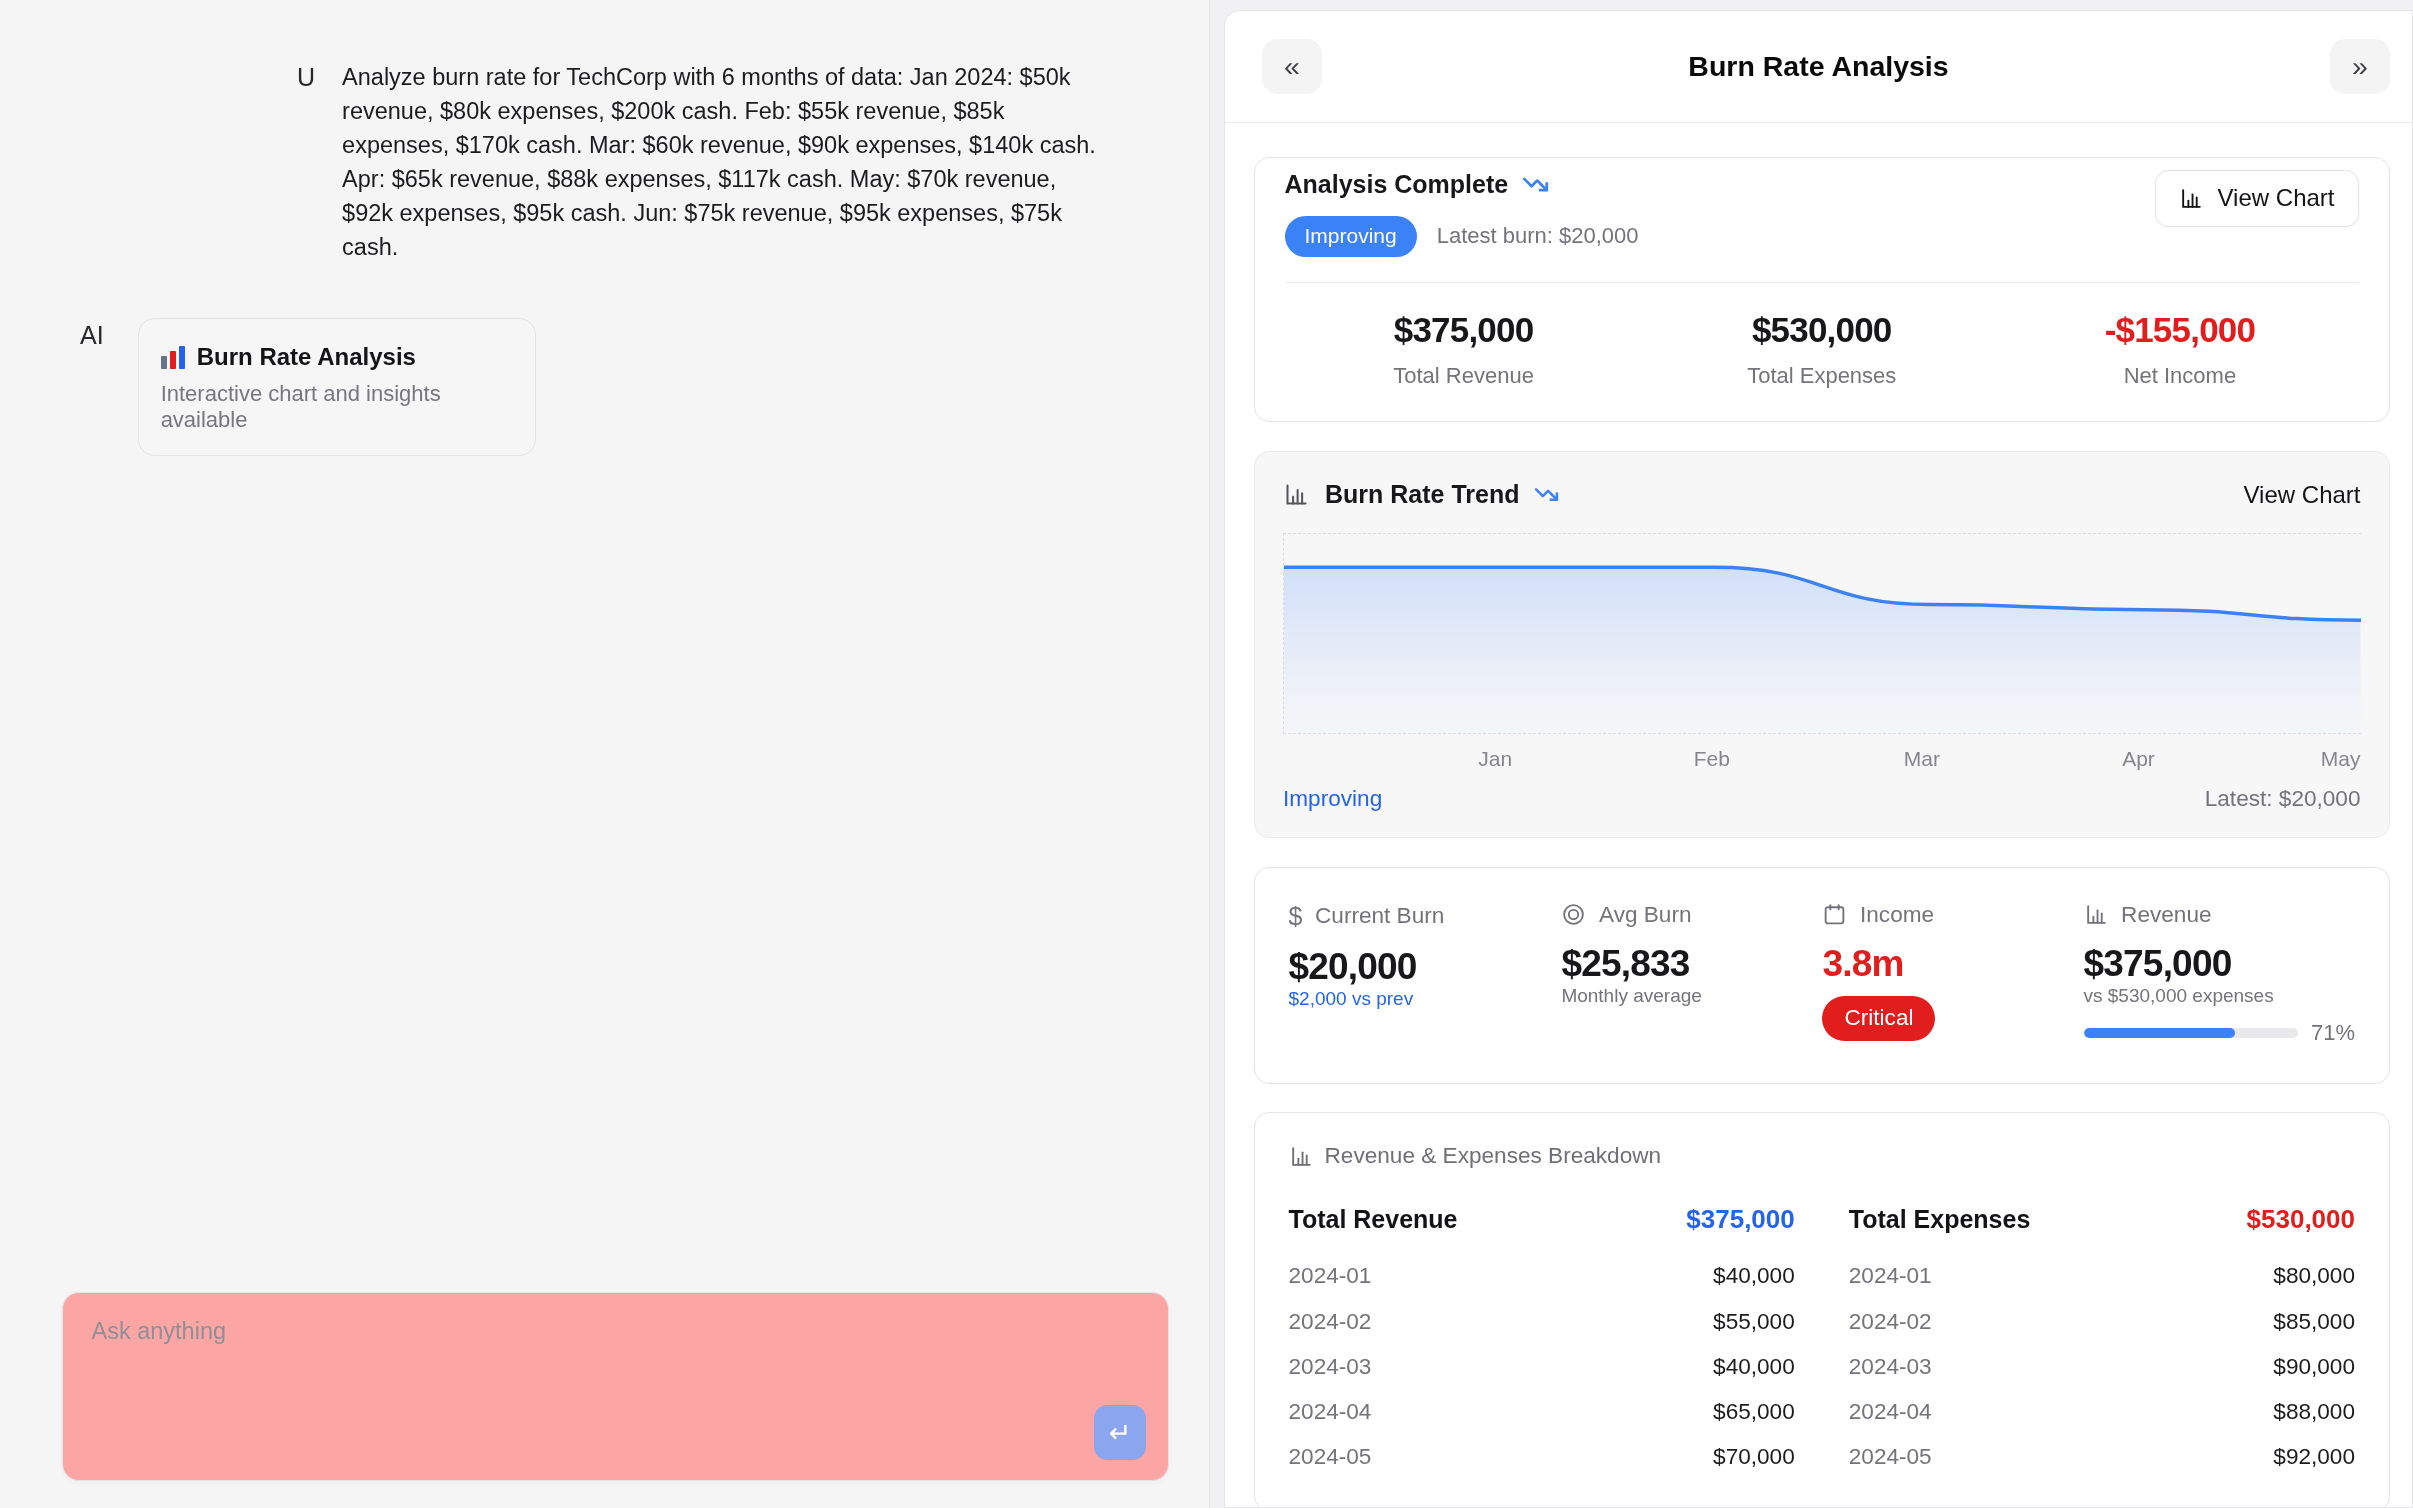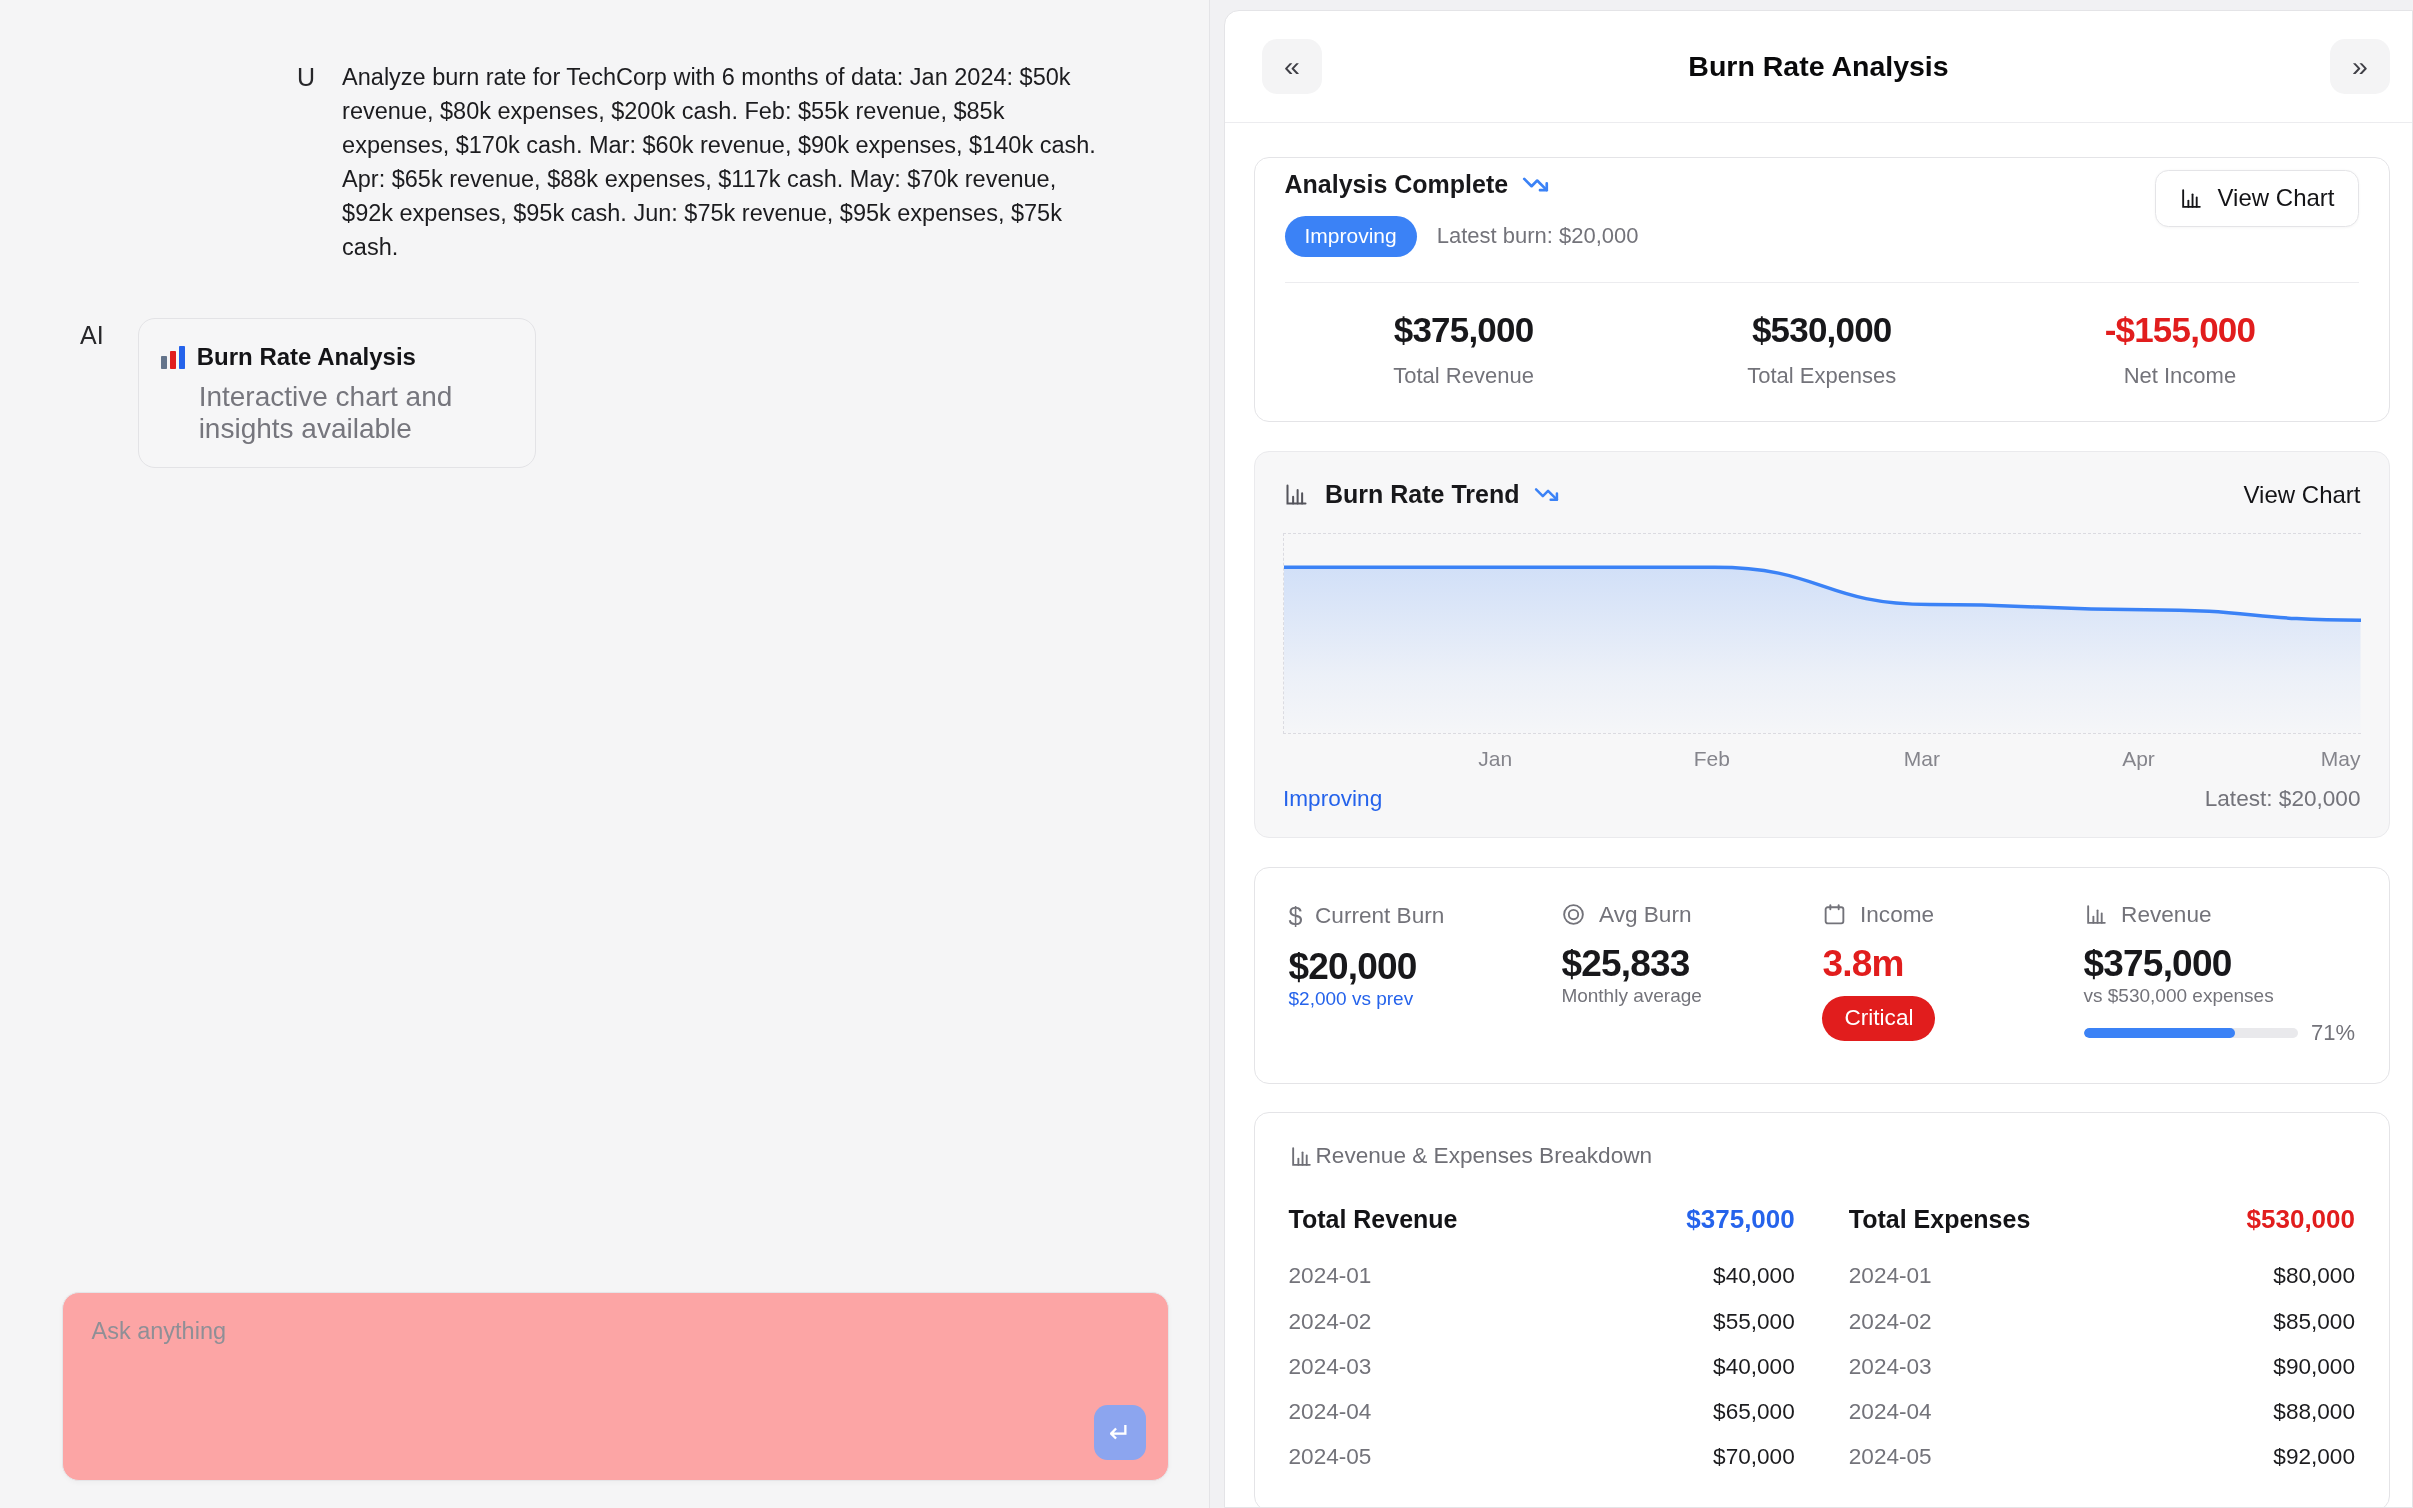--- a/index.html
+++ b/index.html
@@ -15,21 +15,21 @@
   .ai-row { display:flex; gap:34px; padding:54px 0 0 80px; }
   .artifact-card { width:398px; border:0.8px solid #e3e3e6; background:#f6f6f7;
     border-radius:17px; padding:23.5px 22px 22px; }
   .artifact-title-row { display:flex; align-items:center; gap:11.7px; }
   .artifact-title { font-size:24px; font-weight:600; color:#141417; }
   .mini-bars { display:flex; align-items:flex-end; gap:3.4px; height:25px; }
   .mini-bars i { display:block; width:5.9px; border-radius:0.8px; }
   .mini-bars .b1 { height:12.6px; background:#64748b; }
   .mini-bars .b2 { height:18.4px; background:#e11d1d; }
   .mini-bars .b3 { height:23.5px; background:#2563eb; }
-  .artifact-subtitle { margin-top:10px; font-size:28px; color:#76767d;margin-left:38px; }
+  .artifact-subtitle { margin-top:10px; font-size:22px; color:#76767d; }
   .open-artifact-btn { margin-top:23.5px; width:100%; height:52px; border:none;
     border-radius:11.7px; background:var(--c-button_blue,#1d4ed8); color:#fff;
     font-size:23.5px; font-family:inherit; cursor:pointer; }
   .composer { position:absolute; left:62px; right:40px; bottom:27px; height:189px;
     background:#fca5a5; border:0.8px solid #e5e5e8; border-radius:17px;
     box-shadow:0 1.7px 5px rgba(0,0,0,0.03); }
   .composer textarea { width:100%; height:117px; background:transparent; border:none;
     outline:none; resize:none; padding:25px 28.5px; font-family:inherit; font-size:23.5px;
     color:#27272a; }
   .composer textarea::placeholder { color:#8f8f96; }
@@ -100,21 +100,21 @@
   .m-sub.blue { color:var(--c-link_blue,#2563eb); }
   .badge-critical { display:inline-block; margin-top:11.7px; background:var(--c-red,#e11d1d);
     color:#fff; font-size:22.6px; padding:9.2px 22px; border-radius:837px; }
   .progress-row { margin-top:13.4px; display:flex; align-items:center; gap:13.4px; }
   .progress-track { flex:1; height:9.2px; background:#e9e9ec; border-radius:83px; overflow:hidden; }
   .progress-fill { height:100%; background:var(--c-accent_blue,#3b82f6); border-radius:83px; }
   .progress-label { font-size:22px; color:#73737a; }
 
   
   .breakdown-card { padding:30px 34px 34px; }
-  .breakdown-head { display:flex; align-items:center; gap:2px; font-size:22.6px; color:#6f6f76; }
+  .breakdown-head { display:flex; align-items:center; gap:11px; font-size:22.6px; color:#6f6f76; }
   .breakdown-grid { margin-top:35px; display:grid; grid-template-columns:1fr 1fr; gap:0 54px; }
   .col-head { display:flex; justify-content:space-between; align-items:baseline; padding-bottom:22px; }
   .col-head .col-label { font-size:25px; font-weight:600; color:#141417; }
   .col-head .col-total { font-size:26px; font-weight:600; }
   .col-total.blue { color:var(--c-link_blue,#2563eb); }
   .col-total.red { color:var(--c-red,#e11d1d); }
   .t-row { display:flex; justify-content:space-between; padding:5.9px 0; font-size:22.6px; }
   .t-row + .t-row { margin-top:7.5px; }
   .t-date { color:#73737a; }
   .t-val { color:#1c1c1f; }

